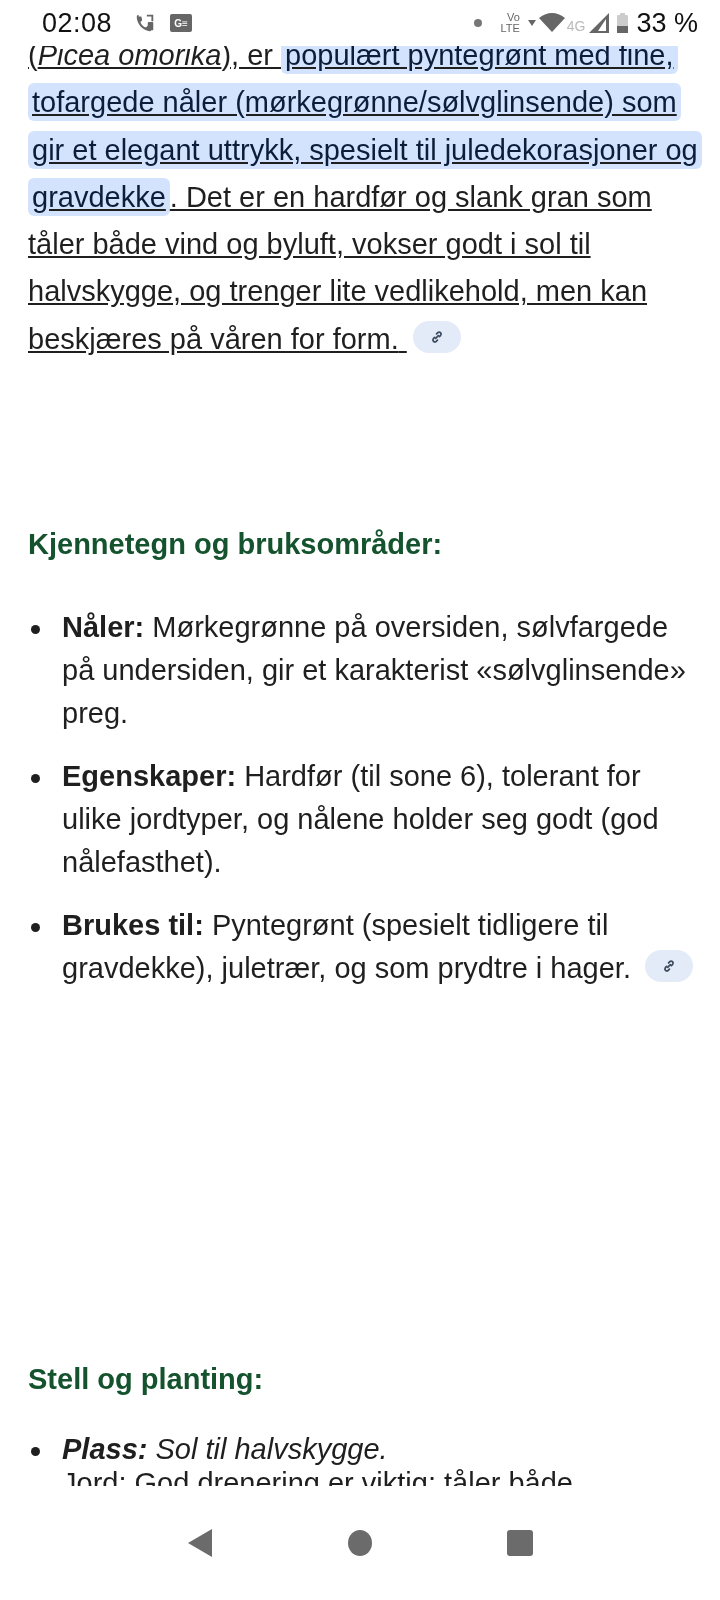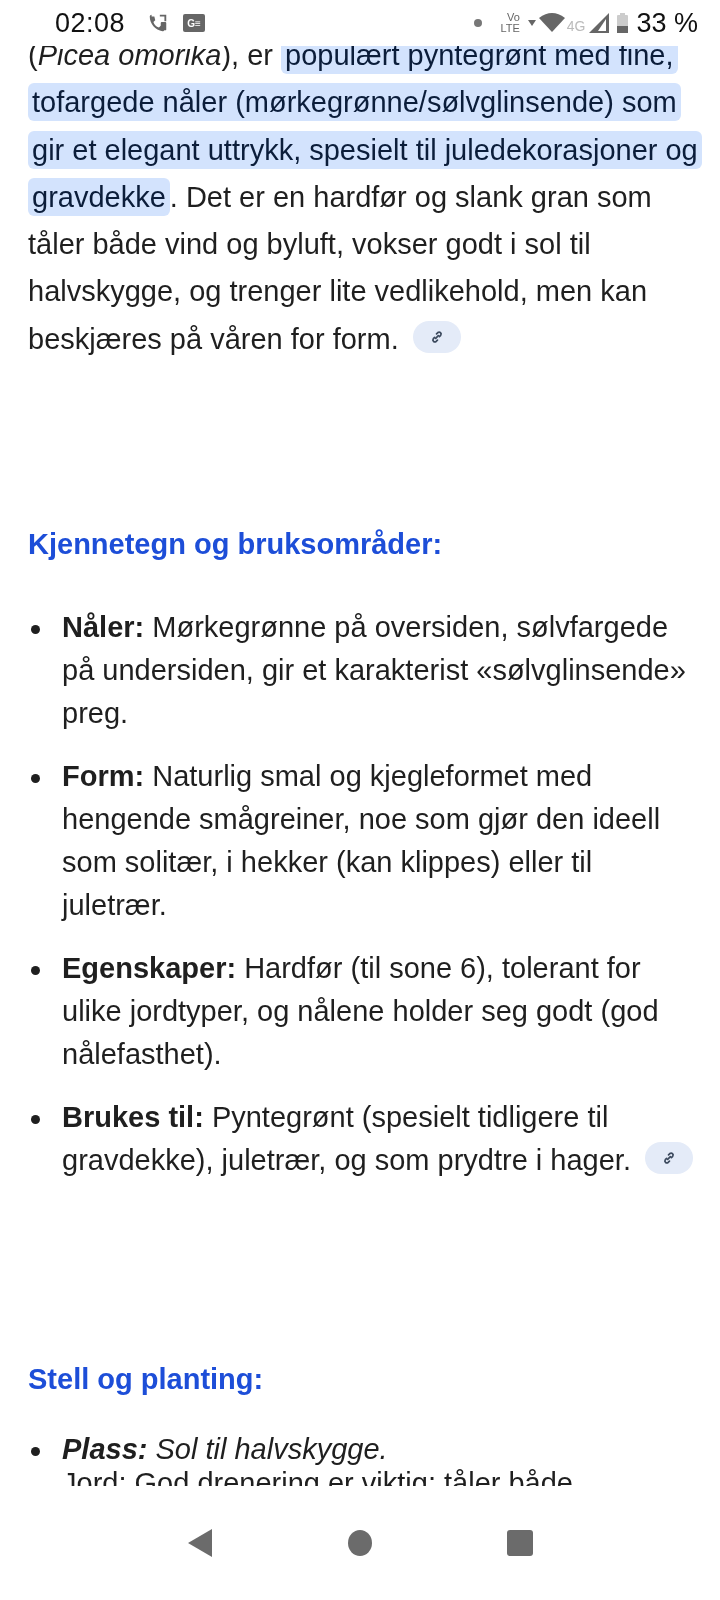--- a/index.html
+++ b/index.html
@@ -9,21 +9,21 @@
       font-family: "Liberation Sans", "DejaVu Sans", sans-serif;
       color: #1f1f1f;
     }
     .screen { position: relative; width: 720px; height: 1600px; overflow: hidden; background: #fff; }
 
     
     .status-bar {
       position: absolute; top: 0; left: 0; right: 0; height: 46px;
       background: #ffffff; z-index: 10;
       display: flex; align-items: center; justify-content: space-between;
-      padding: 0 22px 0 55px;
+      padding: 0 22px 0 42px;
     }
     .sb-left, .sb-right { display: flex; align-items: center; }
     .sb-time { font-size: 27px; color: #111; letter-spacing: 0.5px; }
     .sb-icon { display: inline-flex; align-items: center; justify-content: center; color: #666; }
     .sb-call { margin-left: 22px; width: 22px; height: 22px; }
     .sb-news { margin-left: 14px; width: 22px; height: 18px; background: #666; border-radius: 2px; color: #fff; font-size: 10px; font-weight: bold; }
     .sb-dot { width: 8px; height: 8px; border-radius: 50%; background: #777; margin-right: 18px; }
     .sb-volte { font-size: 11px; line-height: 11px; color: #666; text-align: right; margin-right: 8px; }
     .sb-volte span { display: block; }
     .sb-arrow { width: 0; height: 0; border-left: 4px solid transparent; border-right: 4px solid transparent; border-top: 6px solid #666; margin-right: 3px; }
@@ -33,40 +33,40 @@
     .sb-battery { width: 11px; height: 20px; margin-right: 8px; }
     .sb-pct { font-size: 27px; color: #111; text-align: center; }
 
     
     .content {
       position: absolute; top: 0; left: 0; right: 0; bottom: 114px;
       overflow: hidden; padding: 0 28px;
     }
     .para {
       position: absolute; left: 28px; right: 22px; top: 14px;
-      font-size: 29px; line-height: 47.3px; color: #1f1f1f;
+      font-size: 29px; line-height: 47.3px; color: #1f1f1f; text-decoration: underline;
     }
     .para i { font-style: italic; }
     .dotted { font-weight: bold; text-decoration: underline dotted #777; text-underline-offset: 6px; }
     .hl {
       background: #d3e3fd; color: #0b1d3a;
       padding: 3px 4px; border-radius: 6px;
       -webkit-box-decoration-break: clone; box-decoration-break: clone;
     }
     .link-chip {
       display: inline-flex; align-items: center; justify-content: center;
       width: 48px; height: 32px; border-radius: 16px;
       background: #e4ebf8; vertical-align: middle; margin-left: 6px;
       position: relative; top: -4px; cursor: pointer;
     }
     .link-chip svg { width: 16px; height: 16px; }
 
     .heading {
       position: absolute; left: 28px;
-      font-size: 29px; font-weight: bold; color: #1d4ed8;
+      font-size: 29px; font-weight: bold; color: #14532d;
     }
     .h1 { top: 528px; }
     .h2 { top: 1363px; }
 
     .bullets { position: absolute; left: 28px; right: 22px; list-style: none; }
     .bullets li {
       position: relative; padding-left: 34px;
       font-size: 29px; line-height: 43px; color: #1f1f1f;
       margin-bottom: 20px;
     }
@@ -113,21 +113,20 @@
           <path d="M8.5 12.5 L6.5 14.5 a3 3 0 0 0 4.2 4.2 L12.7 16.7"></path>
           <path d="M15.5 11.5 L17.5 9.5 a3 3 0 0 0 -4.2 -4.2 L11.3 7.3"></path>
         </svg>
       </span>
     </p>
 
     <div class="heading h1">Kjennetegn og bruksområder:</div>
 
     <ul class="bullets list1">
       <li><b>Nåler:</b><span> Mørkegrønne på oversiden, sølvfargede på undersiden, gir et karakterist «sølvglinsende» preg.</span></li>
-      <li><b>Form:</b><span> Naturlig smal og kjegleformet med hengende smågreiner, noe som gjør den ideell som solitær, i hekker (kan klippes) eller til juletrær.</span></li>
       <li><b>Egenskaper:</b><span> Hardfør (til sone 6), tolerant for ulike jordtyper, og nålene holder seg godt (god nålefasthet).</span></li>
       <li><b>Brukes til:</b><span> Pyntegrønt (spesielt tidligere til gravdekke), juletrær, og som prydtre i hager.</span>
         <span class="link-chip">
           <svg viewBox="0 0 24 24" fill="none" stroke="#3c4a5e" stroke-width="2.6" stroke-linecap="round">
             <path d="M10 14 L14 10"></path>
             <path d="M8.5 12.5 L6.5 14.5 a3 3 0 0 0 4.2 4.2 L12.7 16.7"></path>
             <path d="M15.5 11.5 L17.5 9.5 a3 3 0 0 0 -4.2 -4.2 L11.3 7.3"></path>
           </svg>
         </span>
       </li>

